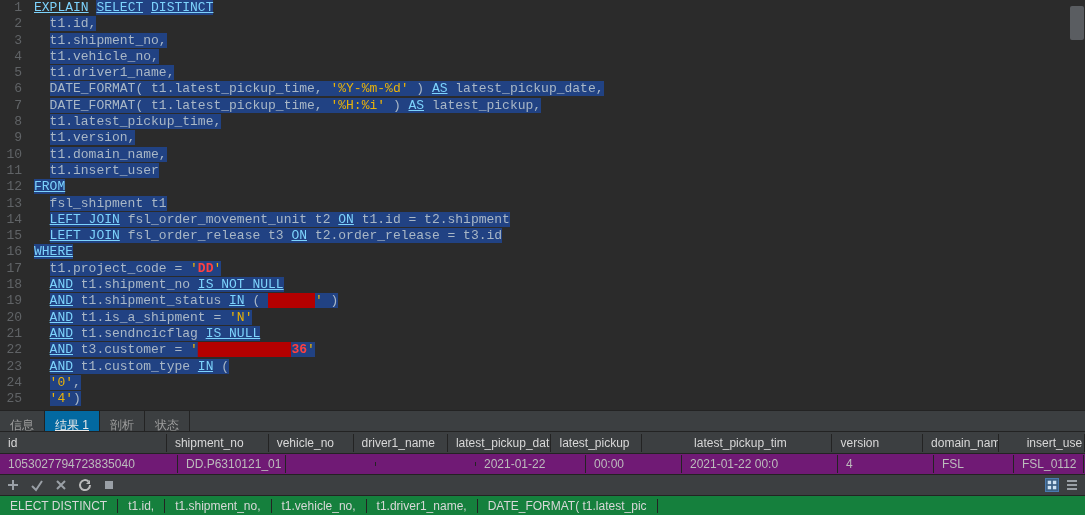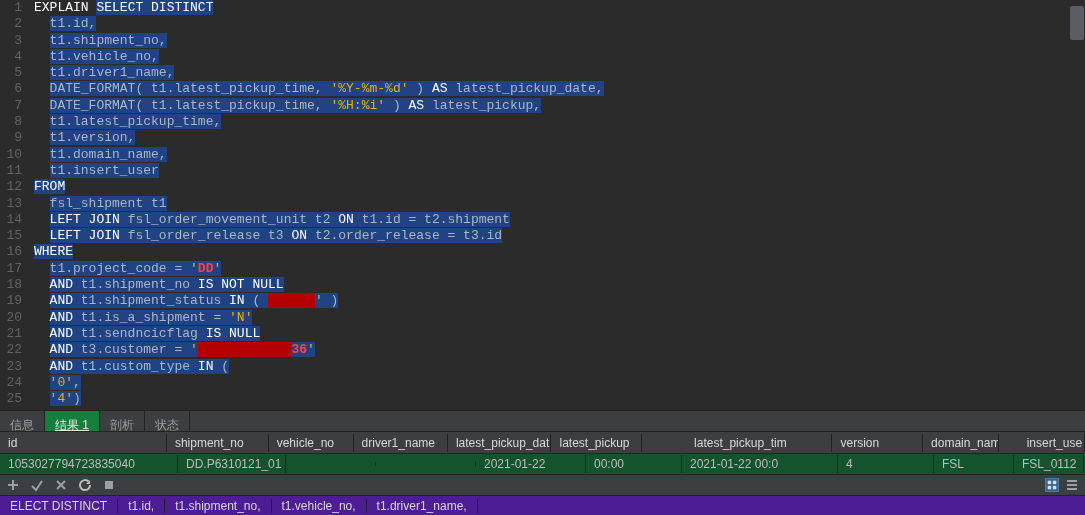--- a/index.html
+++ b/index.html
@@ -33,21 +33,21 @@
   padding-top: 0;
 }
 .code {
   flex: 1;
   line-height: 16.3px;
   white-space: pre;
   padding-left: 6px;
 }
 .code .line { height: 16.3px; }
 .sel { background: #214283; }
-.kw  { color: #ffffff; }
+.kw  { color: #7dd3fc; text-decoration: underline; }
 .str { color: #eab308; }
 .red { color: #ff4040; font-weight: bold; }
 .redacted { background:#b40000; color:#b40000; }
 .scroll-v {
   position: absolute;
   right: 1px;
   top: 6px;
   width: 14px;
   height: 34px;
   background: #5a5d61;
@@ -64,26 +64,26 @@
   border-top: 1px solid #232323;
   border-bottom: 1px solid #232323;
 }
 .tab {
   padding: 6px 10px;
   border-right: 1px solid #232323;
   color: #9e9e9e;
   cursor: pointer;
 }
 .tab.active {
-  background: #15803d;
+  background: #0369a1;
   color: #e8e8e8;
   text-decoration: underline;
 }
 .results {
-  background: #14532d;
+  background: #701a75;
   height: 42px;
   overflow: hidden;
 }
 .results-header {
   display: flex;
   font-family: "Microsoft YaHei", sans-serif;
   font-size: 12px;
   color: #d8d8d8;
   background: #3c3f41;
   border-bottom: 1px solid #232323;
@@ -112,21 +112,21 @@
   padding: 0 6px;
   gap: 10px;
   border-top: 1px solid #232323;
   border-bottom: 1px solid #232323;
   color: #9aa0a6;
 }
 .toolbar-right { margin-left: auto; display:flex; gap:6px; }
 .ic { width:14px; height:14px; display:inline-block; }
 .status {
   height: 19px;
-  background: #4c1d95;
+  background: #15803d;
   display: flex;
   align-items: center;
   font-family: "Microsoft YaHei", sans-serif;
   font-size: 12px;
   color: #d8d8d8;
   white-space: nowrap;
   overflow: hidden;
 }
 .status-seg { padding: 0 10px; border-right: 1px solid #232323; }
 .status-right { margin-left: auto; display:flex; }
@@ -247,14 +247,15 @@
   </div>
 </div>
 
 <div class="status">
   <div id="sqlsegs" style="display:flex;">
       <span class="status-seg">ELECT DISTINCT</span>
       <span class="status-seg">t1.id,</span>
       <span class="status-seg">t1.shipment_no,</span>
       <span class="status-seg">t1.vehicle_no,</span>
       <span class="status-seg">t1.driver1_name,</span>
+      <span class="status-seg">DATE_FORMAT( t1.latest_pic</span>
     </div>
 </div>
 
 </body></html>

